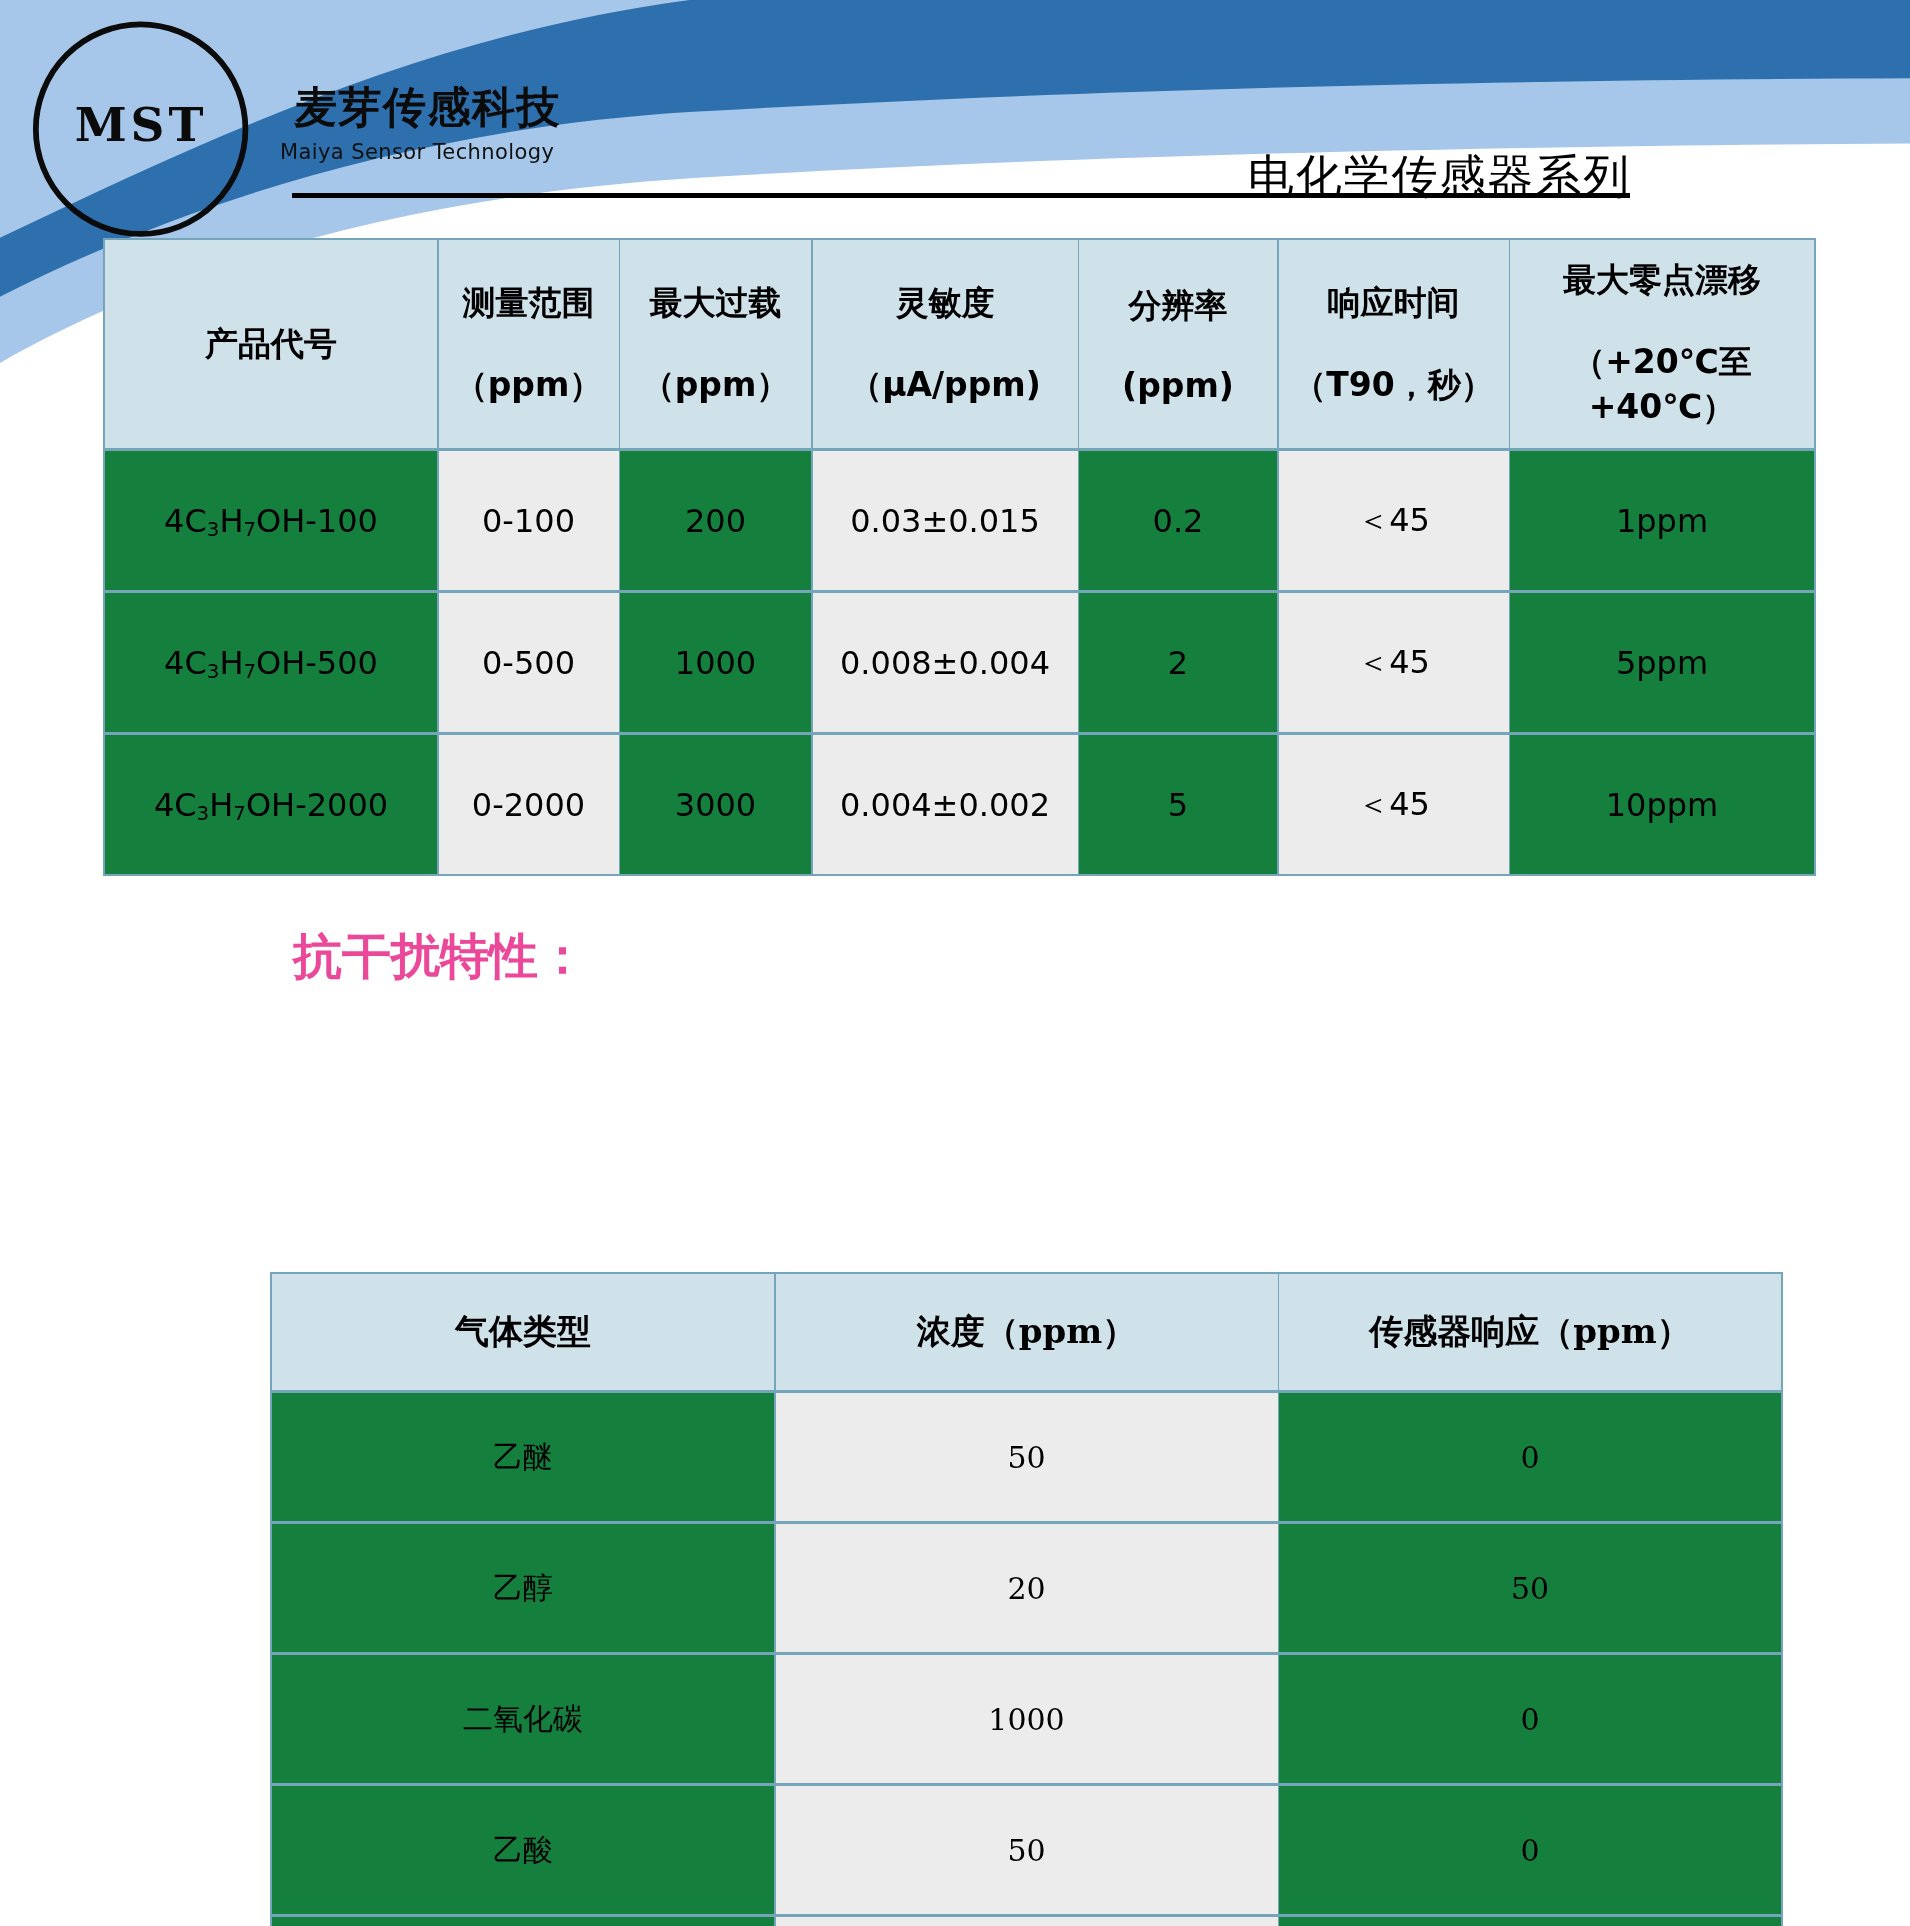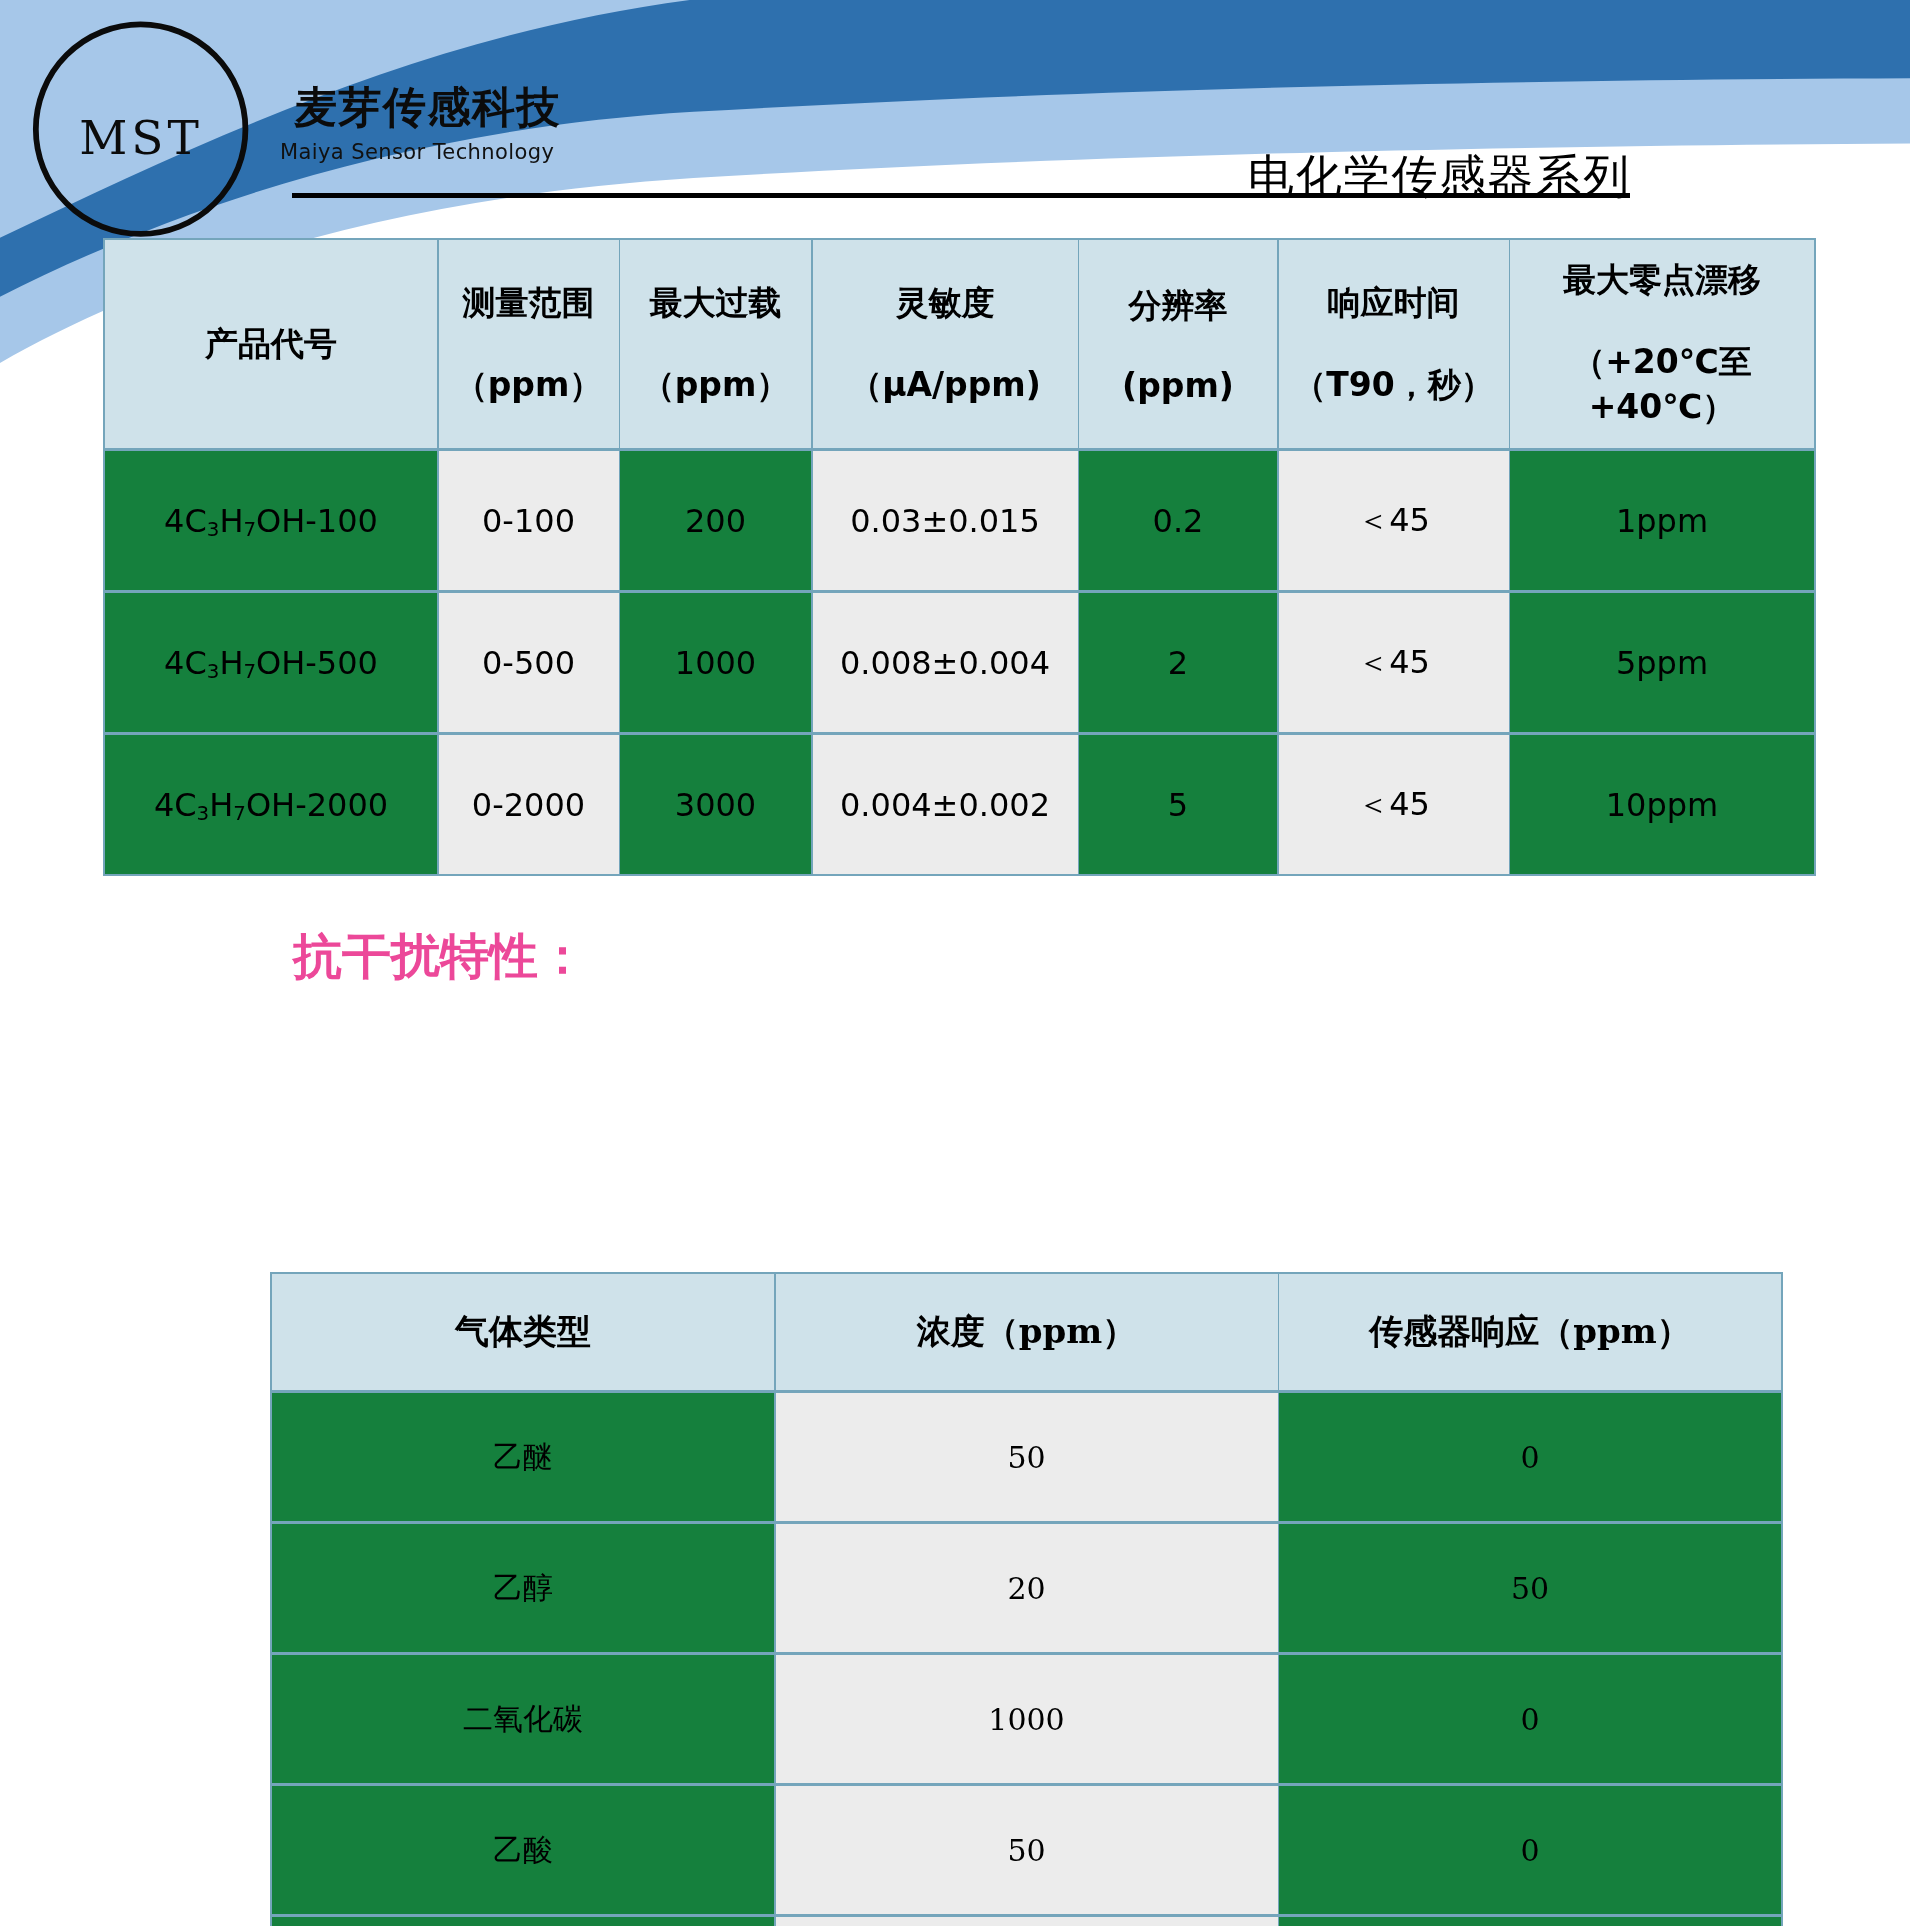--- a/index.html
+++ b/index.html
@@ -9,24 +9,24 @@
     background:#ffffff;
     overflow:hidden;
     font-family:"DejaVu Sans","Liberation Sans",sans-serif;
     color:#000;
   }
   .abs{position:absolute;}
   svg.layer{position:absolute;left:0;display:block;}
 
   
   .logo-mst{
-    left:33px;top:29px;width:216px;height:216px;
+    left:33px;top:16px;width:216px;height:216px;
     display:flex;align-items:center;justify-content:center;
     font-family:"DejaVu Serif","Liberation Serif",serif;
-    font-weight:normal;font-size:47px;letter-spacing:3.9px;color:#0b0b0b;
+    font-weight:bold;font-size:47px;letter-spacing:3.9px;color:#0b0b0b;
     z-index:3;
   }
   .brand-cn{
     left:294px;top:79px;
     font-weight:bold;font-size:43px;letter-spacing:1.5px;color:#0b0b0b;
     z-index:3;white-space:nowrap;
   }
   .brand-en{
     left:280px;top:140px;
     font-weight:normal;font-size:21px;letter-spacing:0.4px;color:#111;

